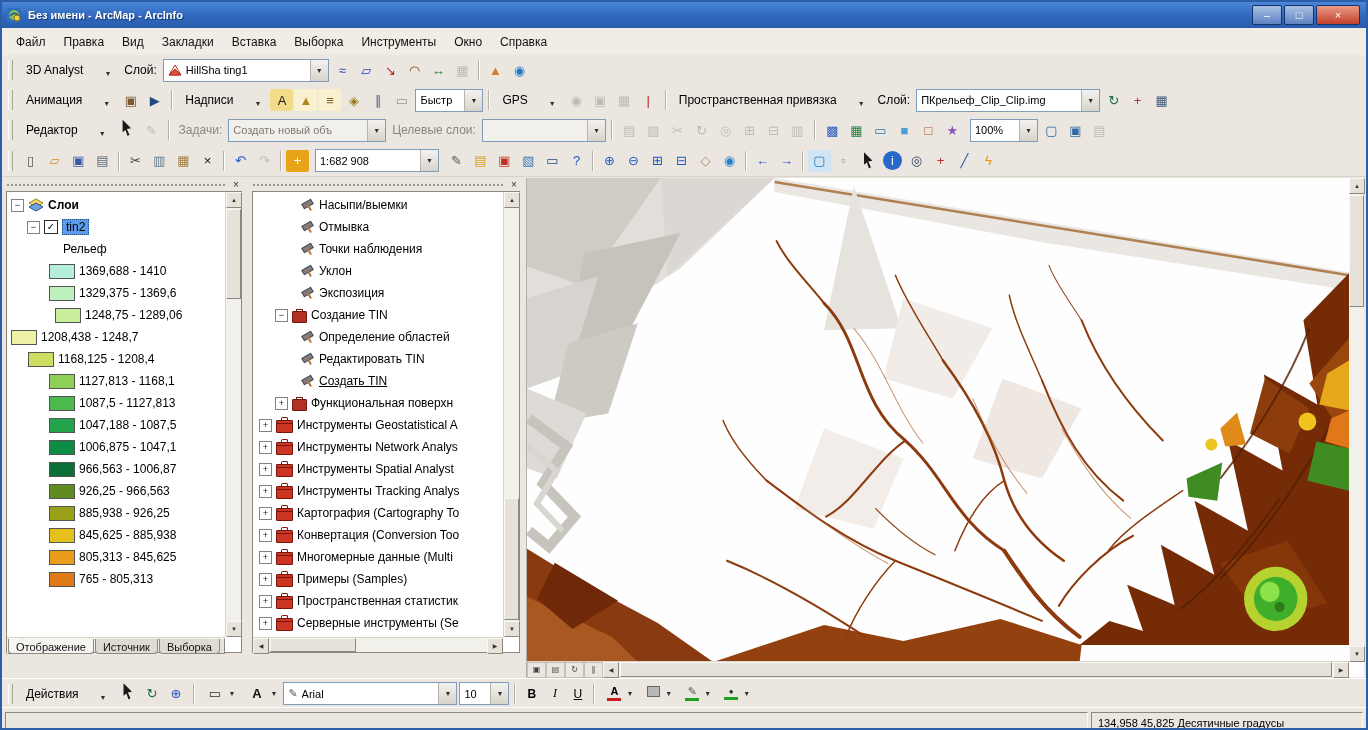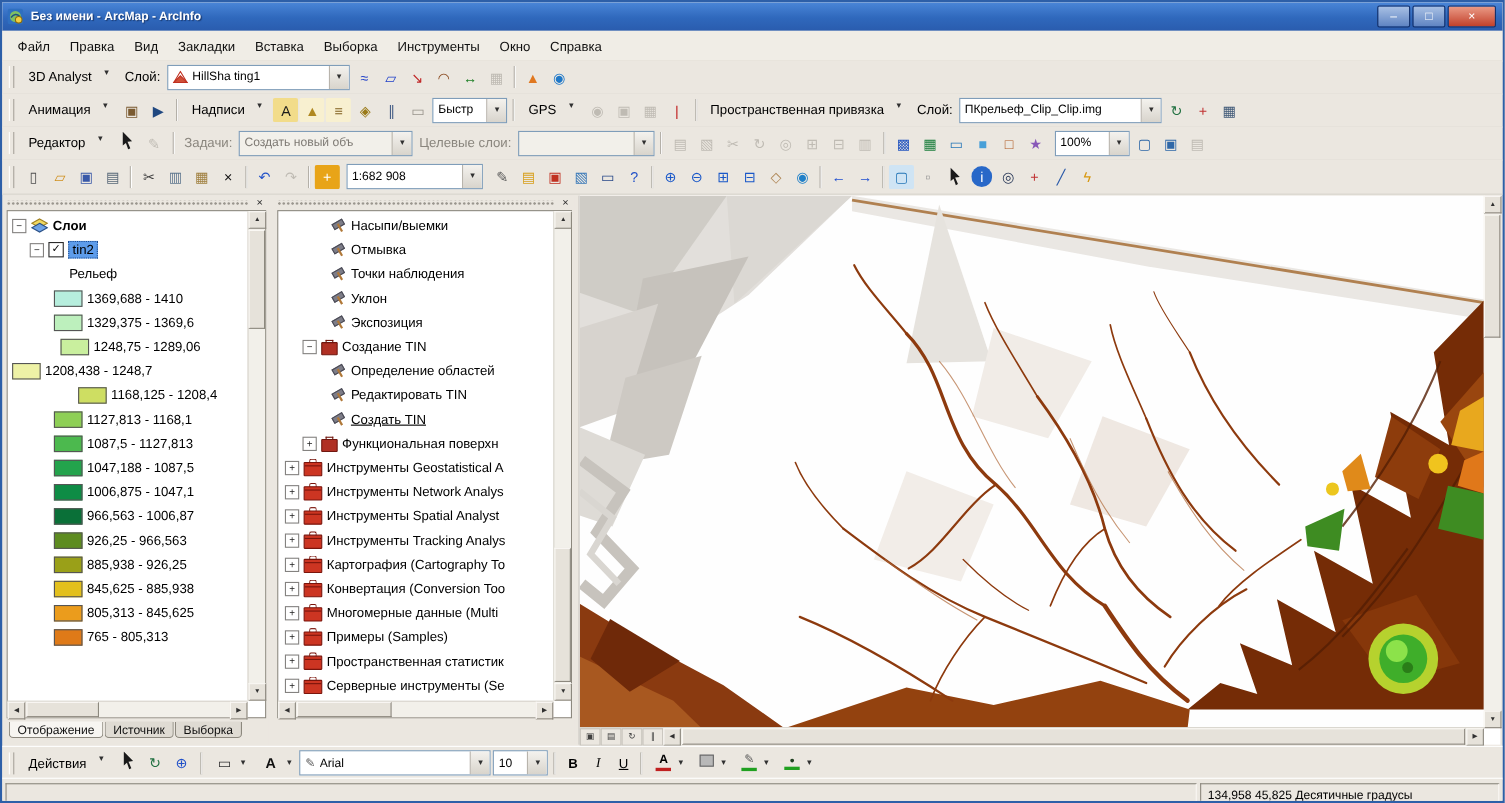--- a/index.html
+++ b/index.html
@@ -14,21 +14,21 @@
   .wbtn.close{width:42px;background:linear-gradient(#ea9a86,#c2402a)}
 
   
   .menubar{position:absolute;left:0;top:26px;right:0;height:27px;background:#f0ede6;border-bottom:1px solid #d8d4cc;display:flex;align-items:center;padding:0 6px;gap:2px}
   .menu-item{padding:3px 8px;color:#111}
 
   
   .tbrow{position:absolute;left:0;right:0;height:30px;background:#ebe7e0;border-bottom:1px solid #d8d4cc;display:flex;align-items:center;padding:0 4px;gap:2px;white-space:nowrap}
   .grip{width:3px;height:20px;border-left:1px solid #fff;border-right:1px solid #a8a49c;margin:0 4px 0 2px;flex:none}
   .lbl{padding:0 4px;color:#000;flex:none}
-  .dd{display:inline-flex;align-items:flex-start;gap:10px;padding:2px 6px;border:1px solid transparent;border-radius:2px;flex:none}
+  .dd{display:inline-flex;align-items:flex-end;gap:21px;padding:2px 6px;border:1px solid transparent;border-radius:2px;flex:none}
   .caret{font-size:7px;color:#303030;line-height:1}
   .tbi{min-width:21px;height:20px;display:inline-flex;align-items:center;justify-content:center;font-size:13px;border:1px solid transparent;border-radius:2px;flex:none;line-height:1}
   .tbi.dis{color:#a8a49c!important;opacity:.65}
   .tbi.sep{min-width:1px;width:1px;height:20px;background:#b4b0a8;border:none;border-right:1px solid #fff;margin:0 3px;border-radius:0}
   .tbi.round{border-radius:50%;min-width:17px;height:17px;margin:0 2px}
   .tbi.ptr{background:#1a1a1a;color:transparent;min-width:14px;height:16px;clip-path:polygon(25% 4%,78% 52%,52% 55%,68% 88%,56% 94%,43% 61%,25% 74%);margin:0 4px}
   .combo{height:21px;background:#fff;border:1px solid #7f9db9;display:inline-flex;align-items:center;font-size:11px;padding-left:4px;gap:4px;flex:none;overflow:hidden}
   .combo .val{flex:1;overflow:hidden;text-overflow:clip;white-space:nowrap;color:#000}
   .combo .val.dim{color:#7e7a74}
   .combo .arr{margin-left:auto;width:17px;height:100%;background:linear-gradient(#f4f2ee,#d8d4cc);border-left:1px solid #b8b4ac;display:flex;align-items:center;justify-content:center;flex:none}
@@ -62,21 +62,21 @@
   .ic-toolset{position:relative;width:13px;height:10px;background:#b03024;border:1px solid #701810;border-radius:1px;margin-top:3px}
   .ic-toolset::before{content:"";position:absolute;left:3px;top:-3px;width:5px;height:2px;border:1px solid #701810;border-bottom:none}
 
   
   .vsb{position:absolute;right:0;top:0;bottom:15px;width:15px;background:#f2f0ea;border-left:1px solid #d8d4cc;display:flex;flex-direction:column}
   .hsb{position:absolute;left:0;right:16px;bottom:0;height:14px;background:#f2f0ea;border-top:1px solid #d8d4cc;display:flex}
   .sbtn{width:14px;height:14px;background:#e6e2da;border:1px solid;border-color:#faf8f4 #8c887e #8c887e #faf8f4;font-size:6px;color:#303030;display:flex;align-items:center;justify-content:center;flex:none;line-height:1}
   .sthumb{background:#e6e2da;border:1px solid;border-color:#faf8f4 #8c887e #8c887e #faf8f4}
 
   
-  .panel-tabs{position:absolute;left:4px;bottom:6px;height:20px;display:flex;align-items:flex-end}
+  .panel-tabs{position:absolute;left:4px;bottom:18px;height:20px;display:flex;align-items:flex-start}
   .tab{font-size:11px;padding:2px 7px 0 7px;background:#dfdbd3;border:1px solid #8c887e;border-top:none;border-radius:0 0 4px 4px;margin-right:1px;color:#111}
   .tab.active{background:#f7f5f1;font-weight:normal}
 
   
   .map-panel{position:absolute;left:524px;top:176px;right:2px;height:499px;background:#fff;border-left:1px solid #b4b0a8}
   .map-canvas{position:absolute;left:0;top:0;right:15px;bottom:15px;background:#fff;overflow:hidden}
   .map-canvas svg{width:100%;height:100%;display:block}
   .map-vsb{position:absolute;right:0;top:0;width:15px;bottom:15px;background:#f2f0ea;display:flex;flex-direction:column}
   .map-hstrip{position:absolute;left:0;right:15px;bottom:0;height:15px;background:#f2f0ea;border-top:1px solid #d8d4cc;display:flex;align-items:stretch}
   .mnbtn{width:17px;height:14px;font-size:8px;display:flex;align-items:center;justify-content:center;background:#ebe7e0;border:1px solid #c4c0b8;color:#404040;flex:none;line-height:1}
@@ -371,21 +371,21 @@
               <span>1329,375 - 1369,6</span>
             </div>
             <div class="tree-row" style="padding-left:48px">
               <span class="swatch" style="background: rgb(201, 239, 158);"></span>
               <span>1248,75 - 1289,06</span>
             </div>
             <div class="tree-row" style="">
               <span class="swatch" style="background: rgb(238, 242, 166);"></span>
               <span>1208,438 - 1248,7</span>
             </div>
-            <div class="tree-row" style="padding-left:64px">
+            <div class="tree-row" style="padding-left:21px">
               <span class="swatch" style="background: rgb(206, 222, 98);"></span>
               <span>1168,125 - 1208,4</span>
             </div>
             <div class="tree-row" style="padding-left:42px">
               <span class="swatch" style="background: rgb(142, 207, 86);"></span>
               <span>1127,813 - 1168,1</span>
             </div>
             <div class="tree-row" style="padding-left:42px">
               <span class="swatch" style="background: rgb(76, 185, 78);"></span>
               <span>1087,5 - 1127,813</span>

